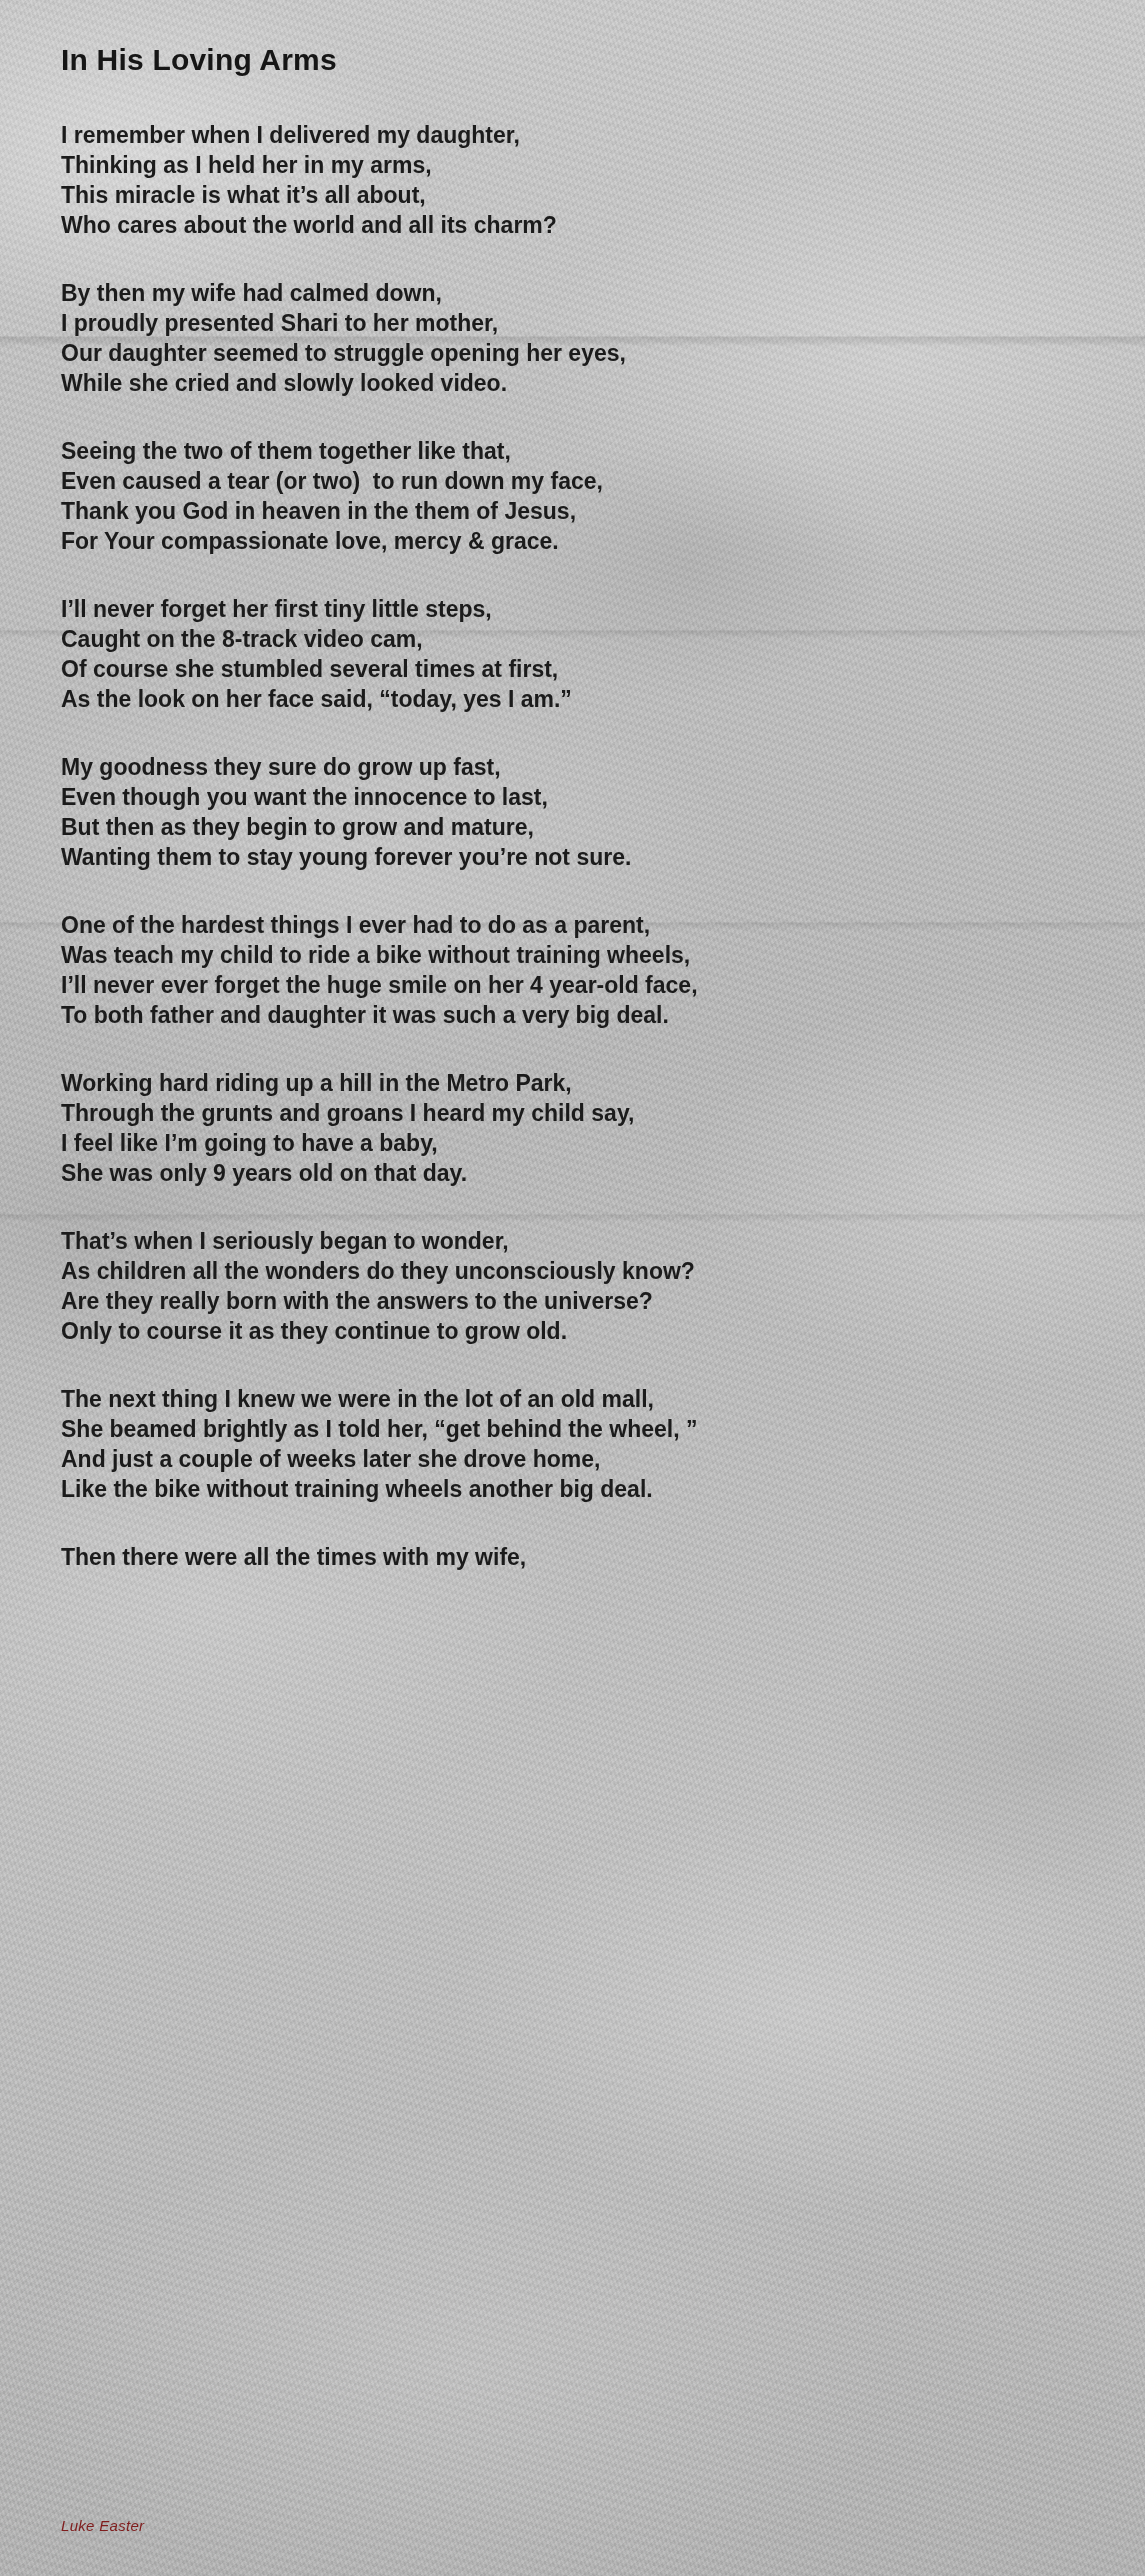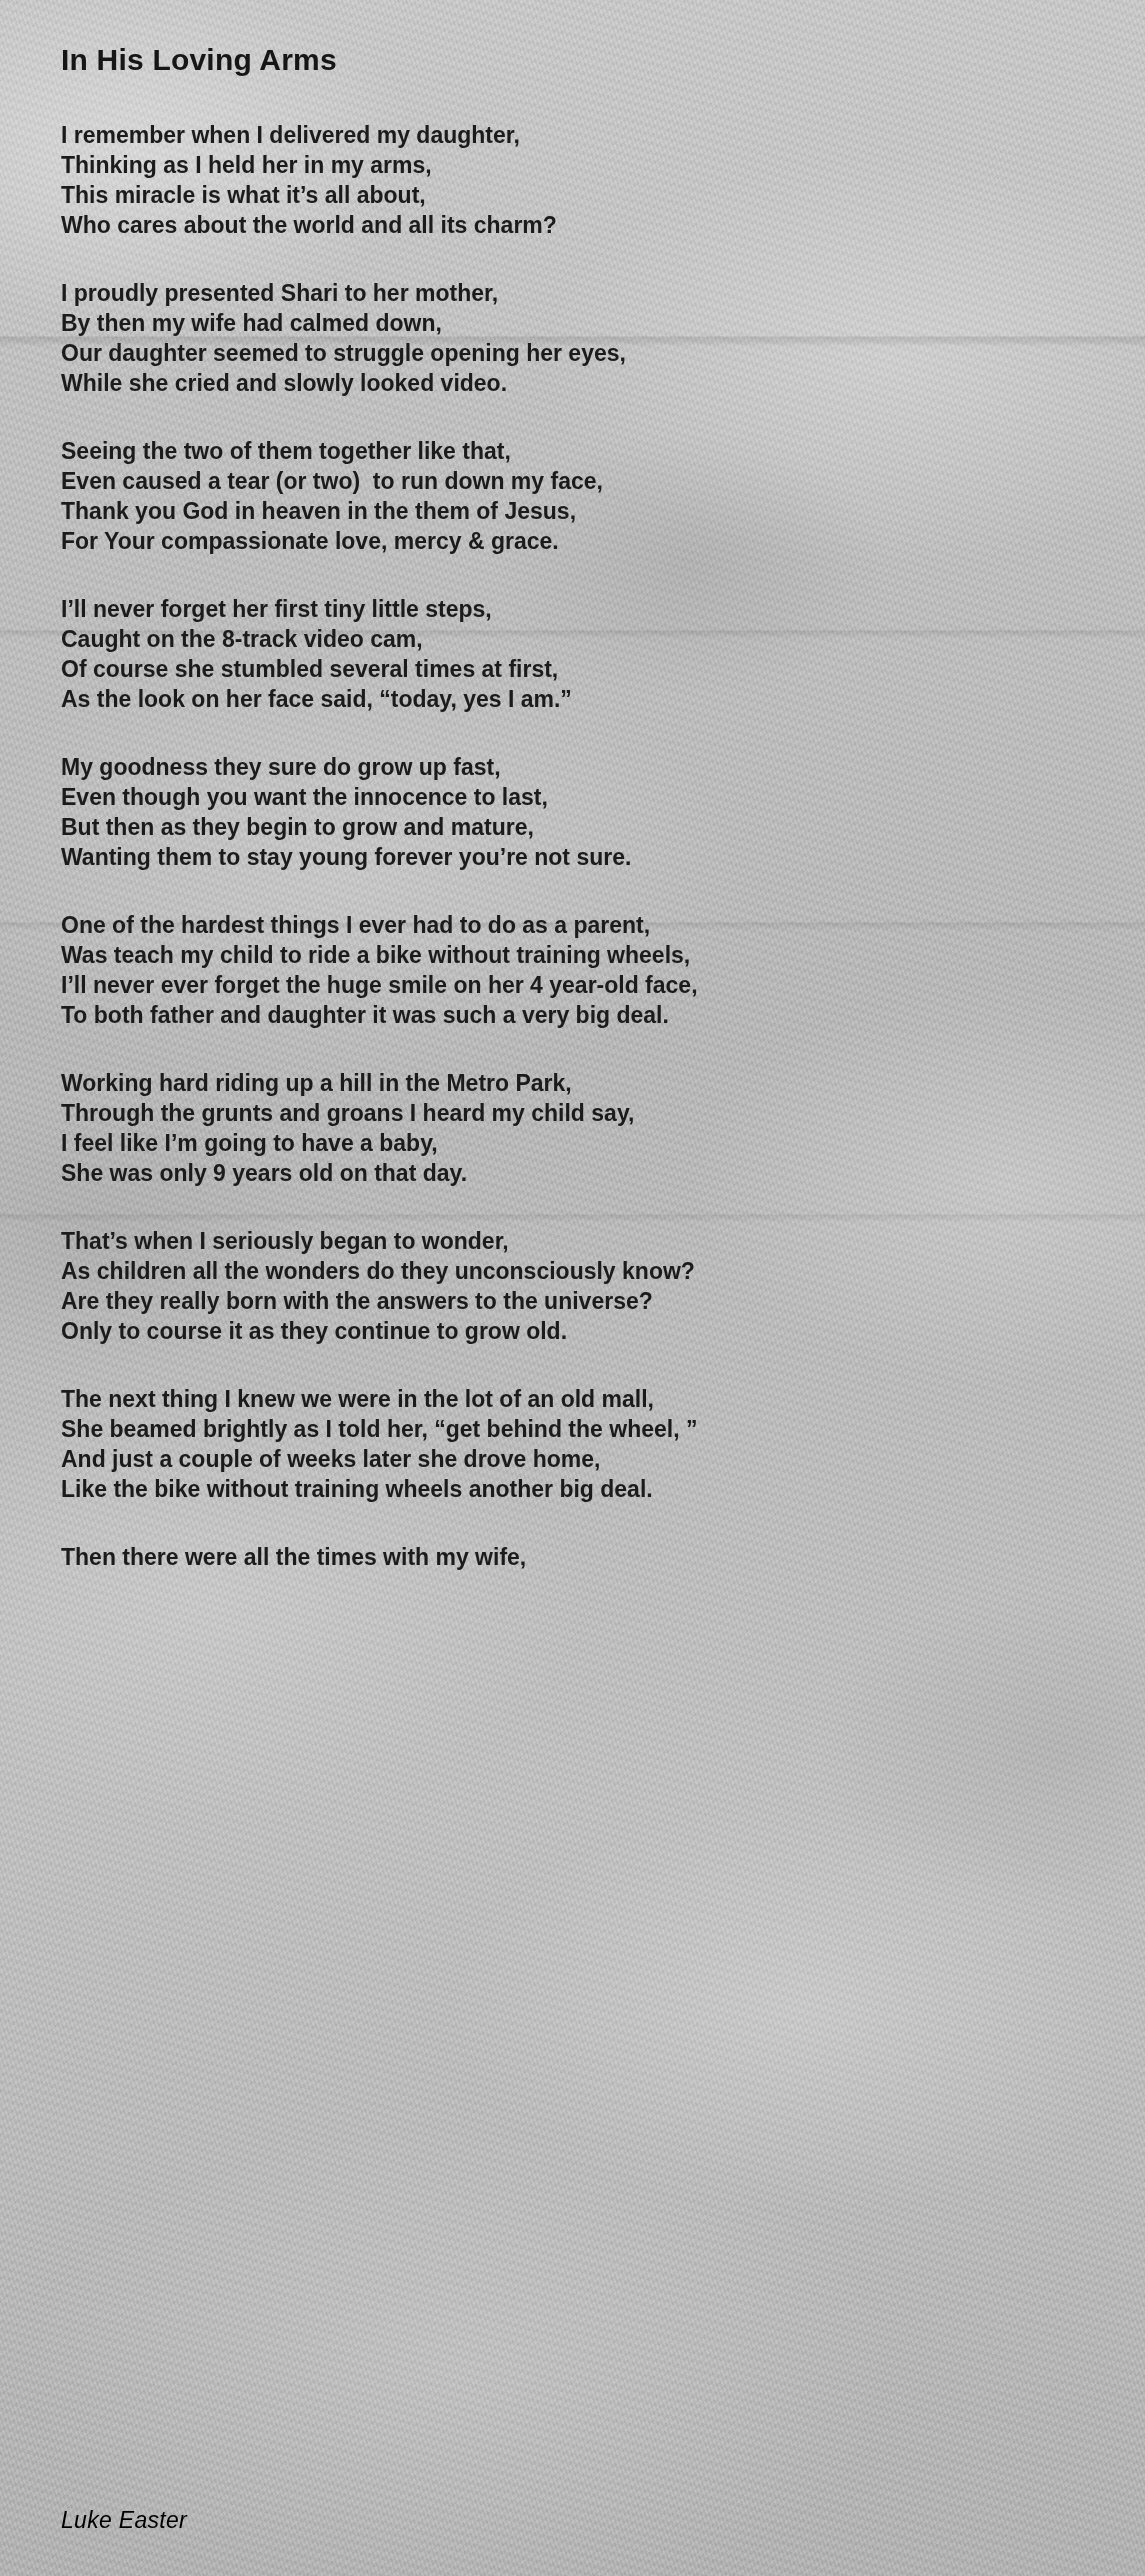--- a/index.html
+++ b/index.html
@@ -99,23 +99,23 @@
     color: #1b1b1b;
     line-height: 30px;
     white-space: pre-wrap;
   }
 
   #poem-author {
     position: absolute;
     left: 61px;
     bottom: 42px;
     z-index: 2;
-    font-size: 23px;
+    font-size: 15px;
     font-style: italic;
-    color: #000000;
+    color: #7f1d1d;
     letter-spacing: 0.3px;
   }
 </style>
 </head>
 <body>
 
 <div id="poem-card">
   <div id="paper-texture"></div>
   <div id="paper-bands"></div>
 
@@ -123,22 +123,22 @@
     <h1 id="poem-title">In His Loving Arms</h1>
 
     <div class="stanza">
       <div class="line">I remember when I delivered my daughter,</div>
       <div class="line">Thinking as I held her in my arms,</div>
       <div class="line">This miracle is what it’s all about,</div>
       <div class="line">Who cares about the world and all its charm?</div>
     </div>
 
     <div class="stanza">
+      <div class="line">By then my wife had calmed down,</div>
       <div class="line">I proudly presented Shari to her mother,</div>
-      <div class="line">By then my wife had calmed down,</div>
       <div class="line">Our daughter seemed to struggle opening her eyes,</div>
       <div class="line">While she cried and slowly looked video.</div>
     </div>
 
     <div class="stanza">
       <div class="line">Seeing the two of them together like that,</div>
       <div class="line">Even caused a tear (or two)  to run down my face,</div>
       <div class="line">Thank you God in heaven in the them of Jesus,</div>
       <div class="line">For Your compassionate love, mercy &amp; grace.</div>
     </div>

